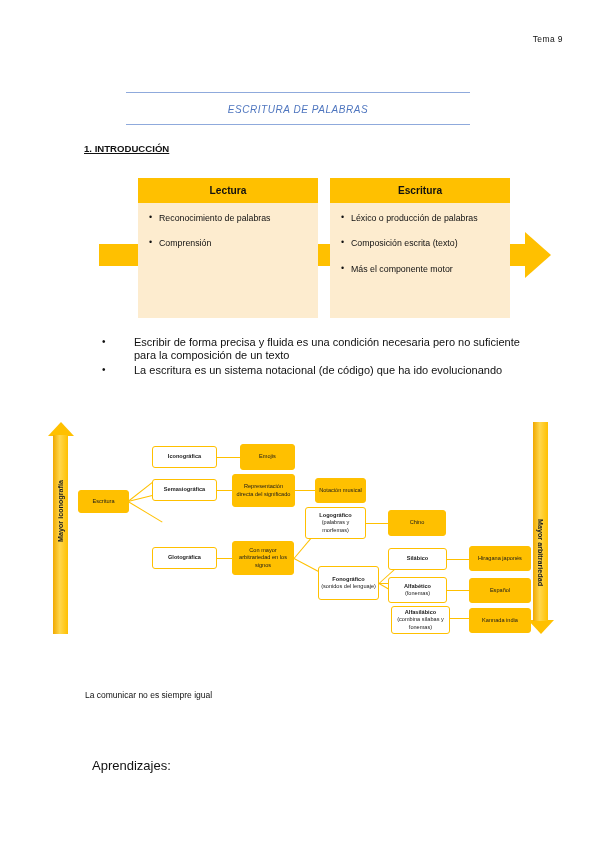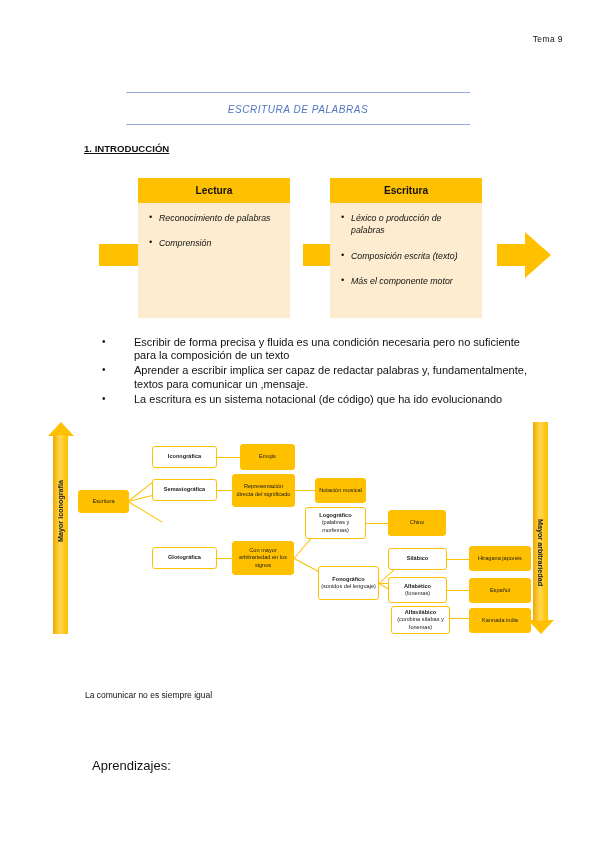--- a/index.html
+++ b/index.html
@@ -29,34 +29,34 @@
     font-size:10px;font-style:italic;color:#4f76bf;letter-spacing:.55px;
   }
   .h1{
     position:absolute;left:84px;top:143px;
     font-size:9.6px;font-weight:bold;color:#111;
     text-decoration:underline;
   }
 
   
   .cmp-wrap{position:absolute;left:0;top:178px;width:599px;height:140px;}
-  .cmp-col{position:absolute;top:0;width:152px;}
+  .cmp-col{position:absolute;top:0;width:180px;}
   .cmp-col.left{left:138px;}
   .cmp-col.right{left:330px;}
   .cmp-head{
     background:#ffc000;height:25px;line-height:25px;text-align:center;
     font-size:10.2px;font-weight:bold;color:#111;
   }
   .cmp-body{
     background:#fdeccf;height:115px;padding:9px 9px 0 11px;box-sizing:border-box;
   }
   .cmp-body ul{margin:0;padding:0;list-style:none;}
   .cmp-body li{
     font-size:8.8px;line-height:12.4px;color:#111;
-    margin-bottom:13px;padding-left:10px;position:relative;font-style:italic;
+    margin-bottom:13px;padding-left:10px;position:relative;
   }
   .cmp-body li:before{
     content:"\2022";position:absolute;left:0;top:-1px;font-size:9px;
   }
   
   .conn{position:absolute;background:#ffc000;height:22px;top:66px;}
   .conn.c1{left:99px;width:42px;}
   .conn.c2{left:303px;width:31px;}
   .conn.c3{left:497px;width:30px;}
   .arrowhead{
@@ -170,21 +170,20 @@
           <li>Léxico o producción de palabras</li>
           <li>Composición escrita (texto)</li>
           <li>Más el componente motor</li>
         </ul>
       </div>
     </div>
   </div>
 
   <div class="blist">
     <div class="row">Escribir de forma precisa y fluida es una condición necesaria pero no suficiente para la composición de un texto</div>
-    <div class="row">Aprender a escribir implica ser capaz de redactar palabras y, fundamentalmente, textos para comunicar un ,mensaje.</div>
     <div class="row">La escritura es un sistema notacional (de código) que ha ido evolucionando</div>
   </div>
 
   <div class="diagram">
 
     <div class="vbar up" style="left:53px;top:4px;height:212px;">
       <div class="tip"></div>
       <div class="shaft" style="top:13px;height:199px;"></div>
       <div class="vlabel">Mayor iconografía</div>
     </div>

